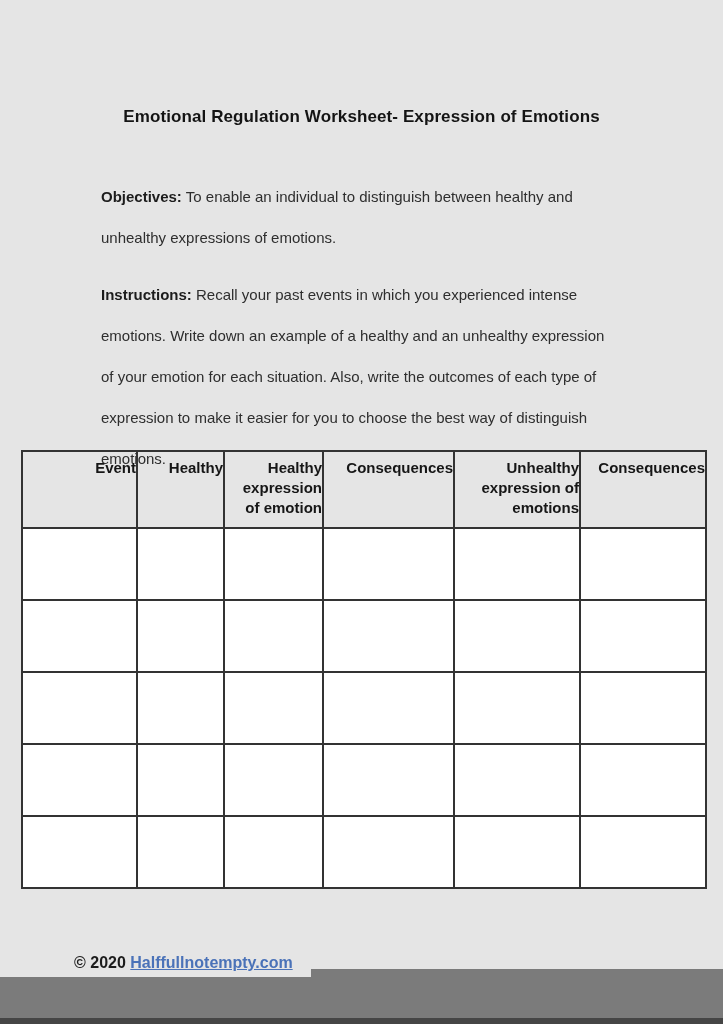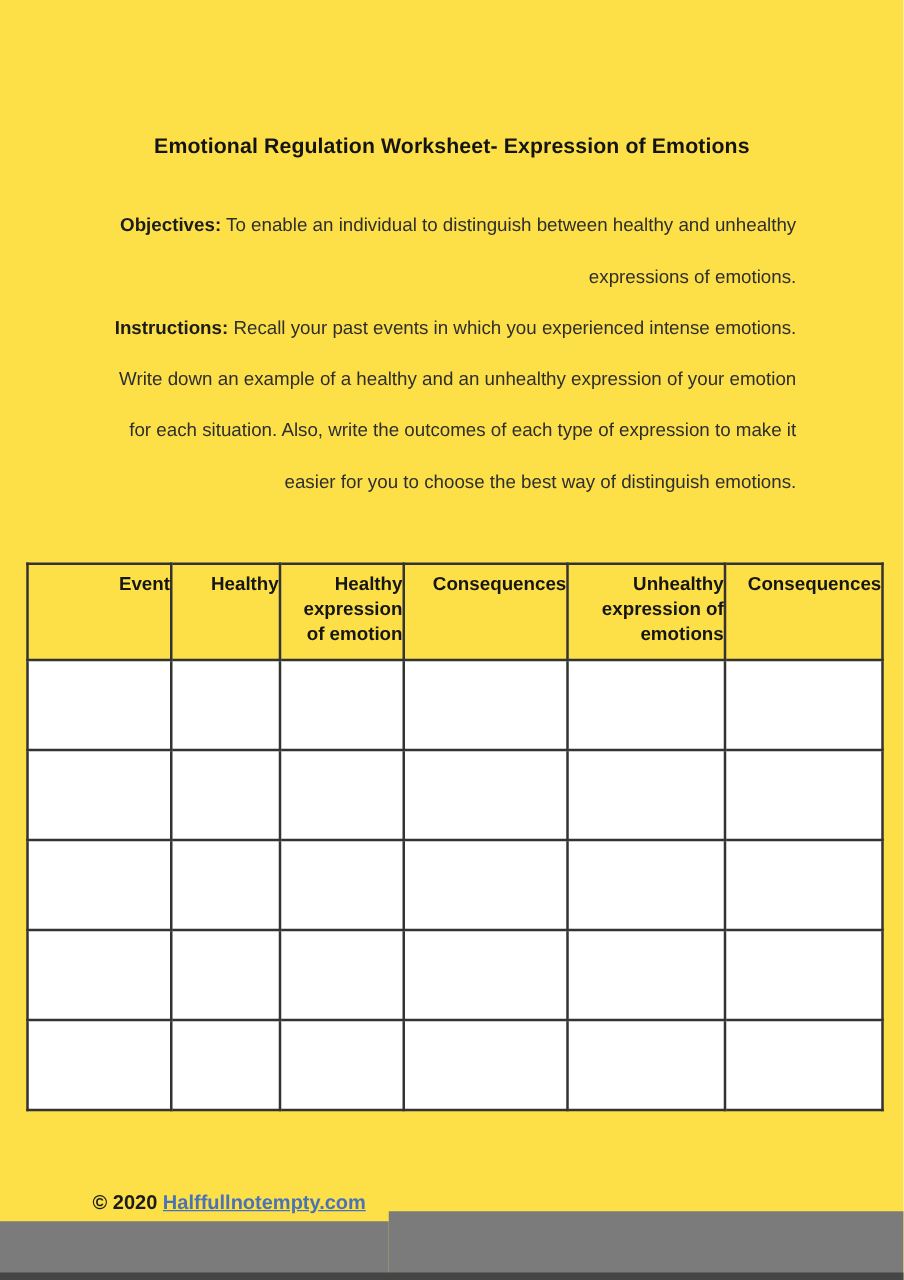--- a/index.html
+++ b/index.html
@@ -4,21 +4,21 @@
 <style>
   html, body {
     margin: 0;
     padding: 0;
     background: #ffffff;
   }
   .page {
     position: relative;
     width: 723px;
     height: 1024px;
-    background: #fde047;
+    background: #e5e5e5;
     overflow: hidden;
     font-family: "Liberation Sans", sans-serif;
     color: #2b2b2b;
   }
   .doc-title {
     position: absolute;
     top: 107px;
     left: 0;
     width: 723px;
     margin: 0;
@@ -31,23 +31,22 @@
   .body-copy {
     position: absolute;
     top: 160px;
     left: 85px;
     width: 552px;
     font-size: 15px;
     line-height: 41px;
     color: #2e2e2e;
   }
   .body-copy p {
-    margin: 0;
+    margin: 16px;
     padding: 0;
-    text-align: right;
   }
   .bold-label {
     font-weight: bold;
     color: #1c1c1c;
   }
   table.worksheet {
     position: absolute;
     top: 450px;
     left: 21px;
     width: 684px;

